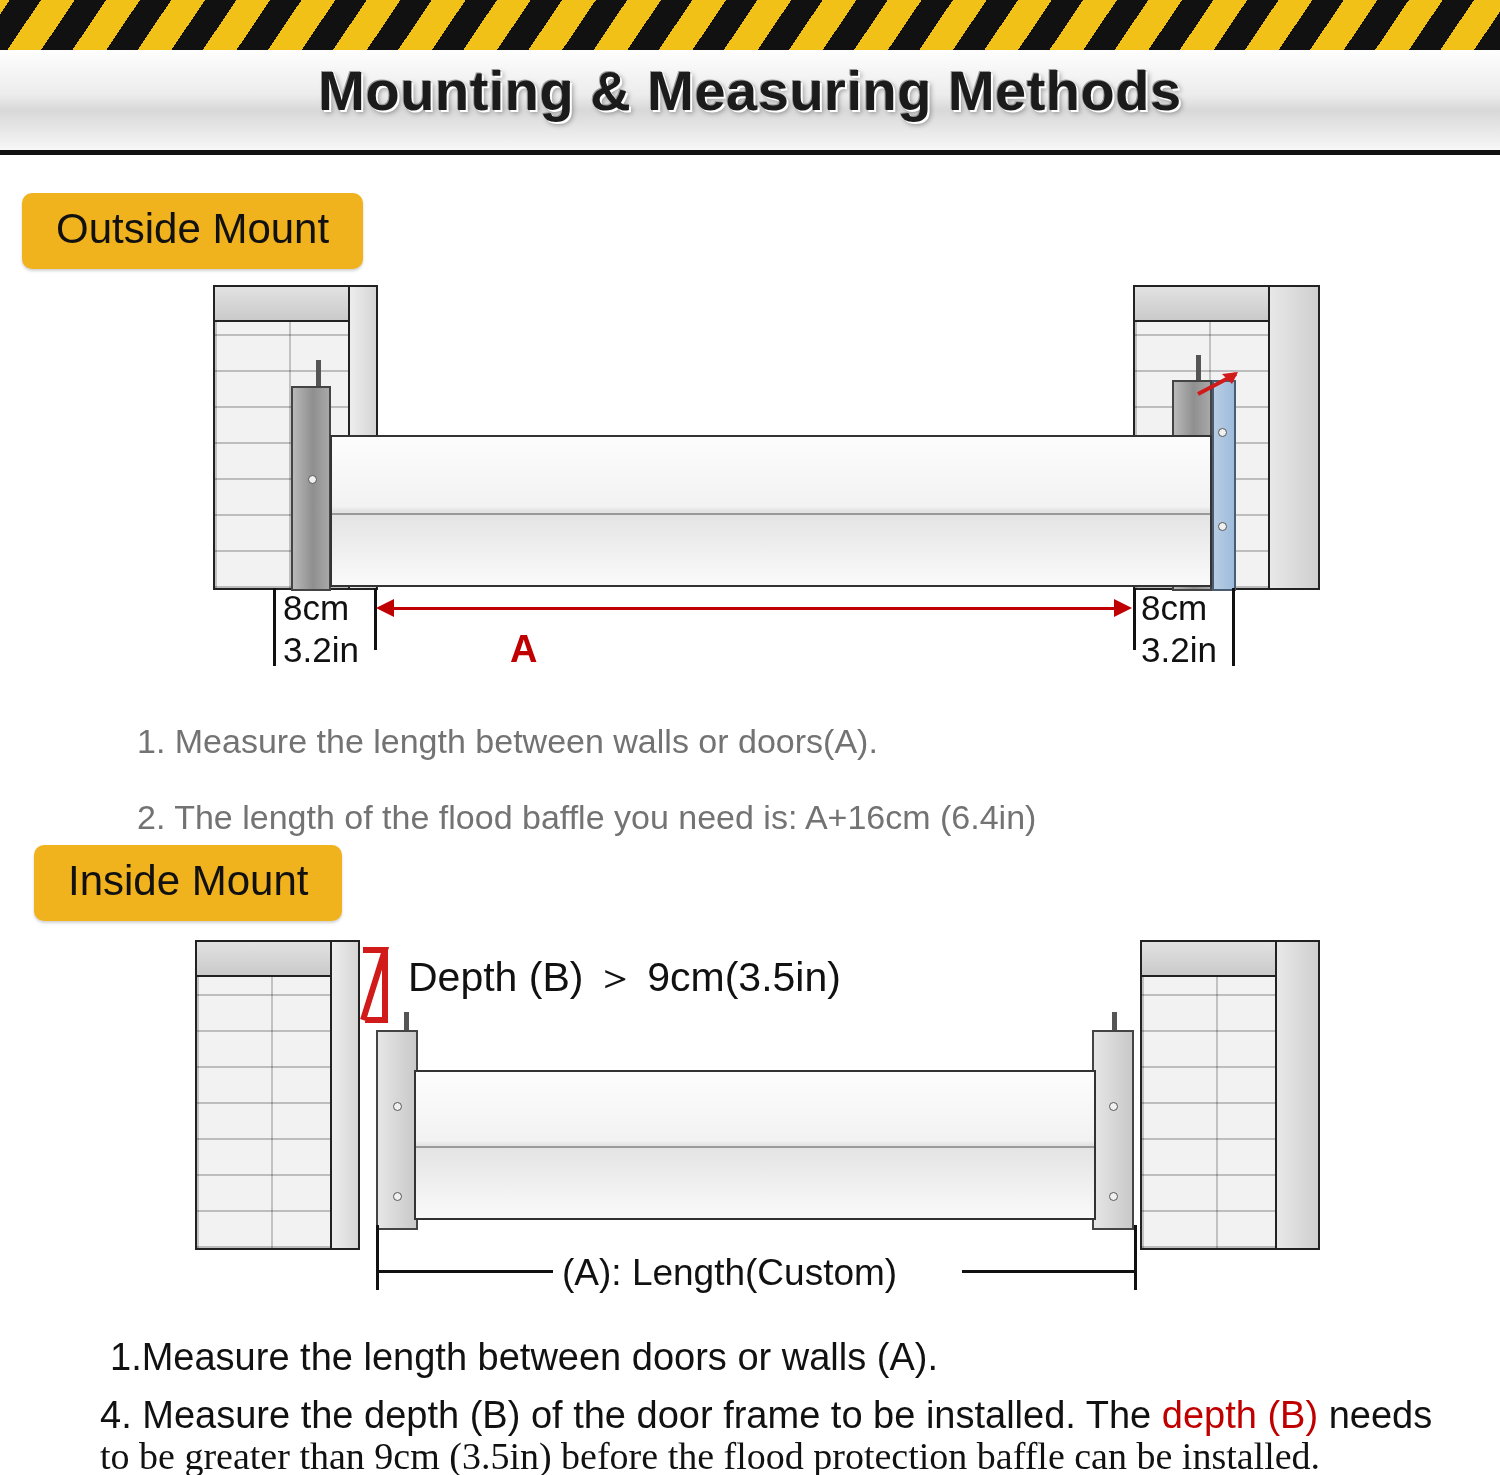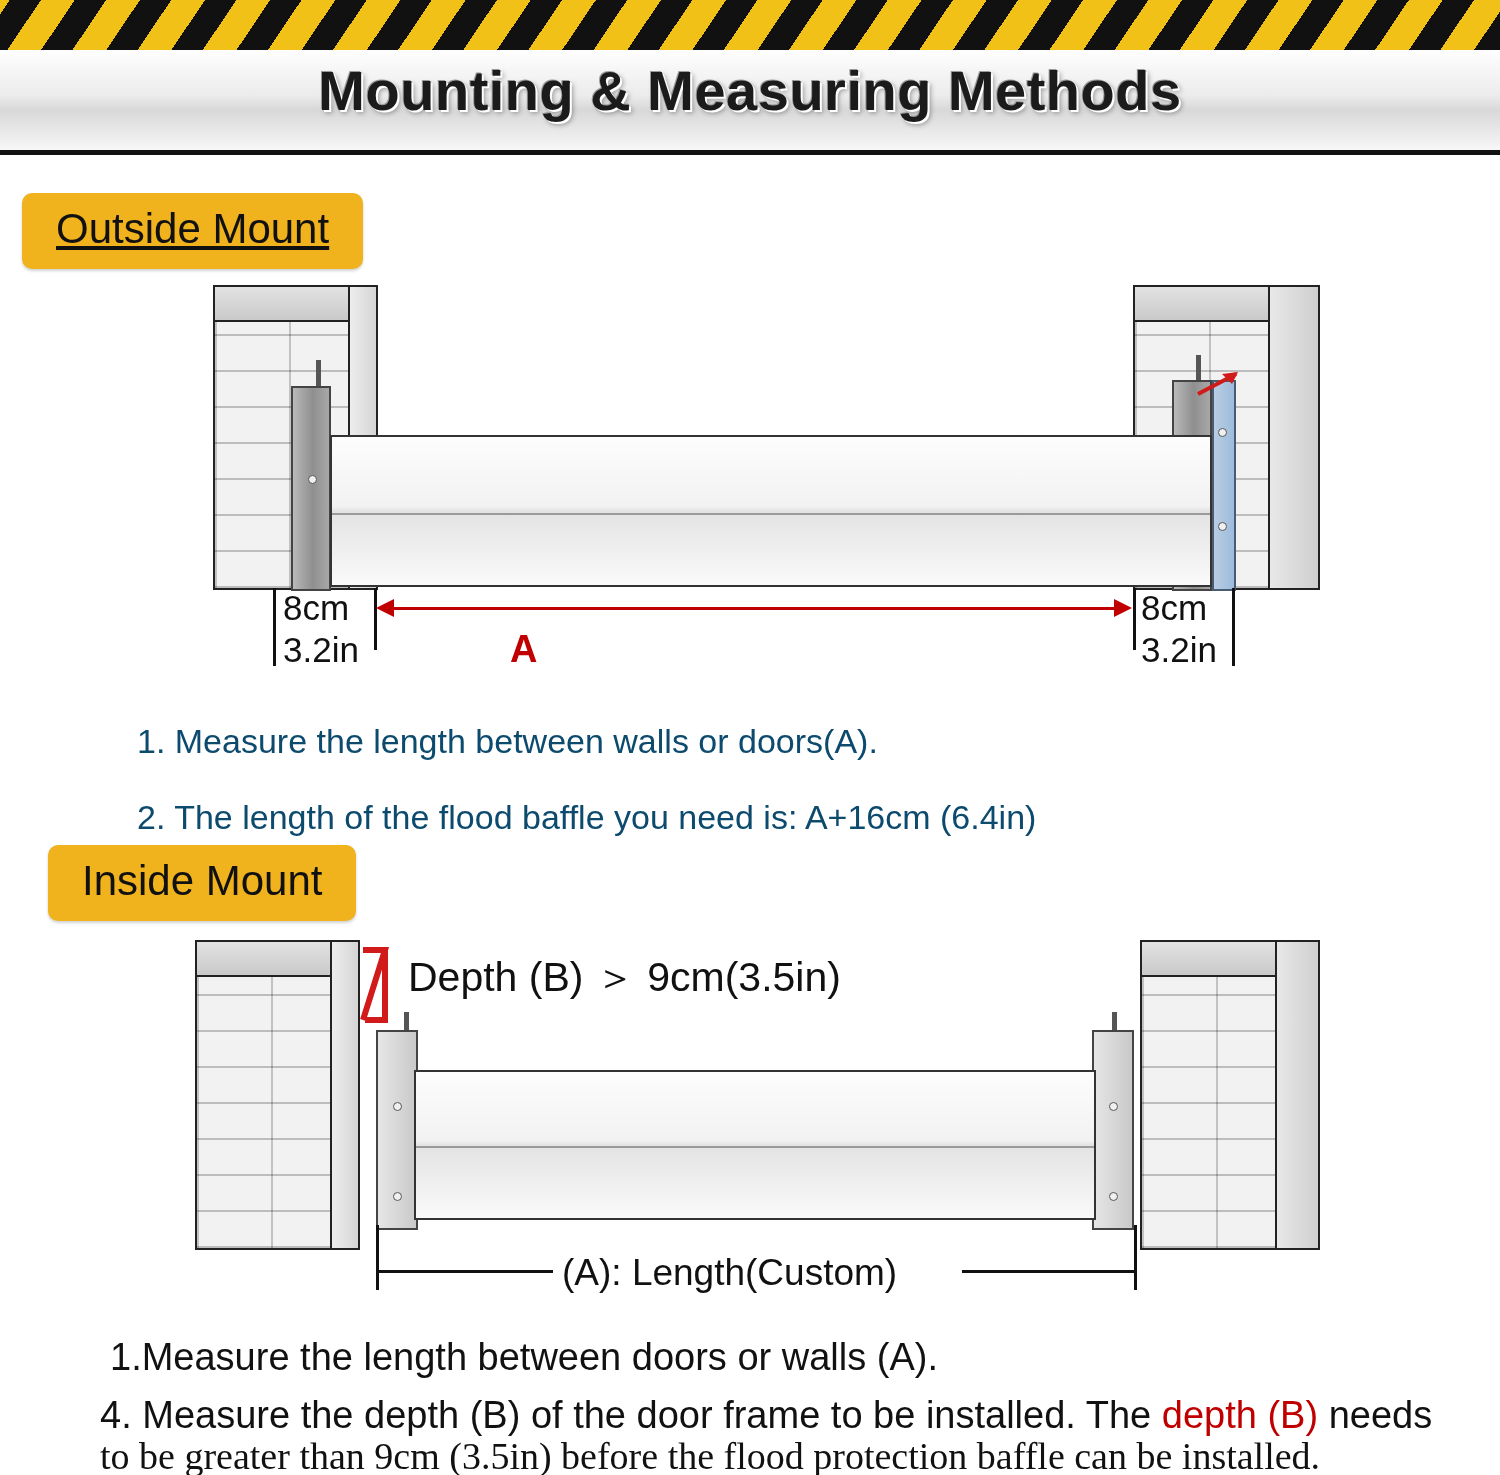--- a/index.html
+++ b/index.html
@@ -65,22 +65,22 @@
   .pill {
     position: absolute;
     background: #f0b21d;
     border-radius: 10px;
     color: #111;
     font-size: 42px;
     padding: 12px 34px 16px 34px;
     box-shadow: 0 2px 3px rgba(0,0,0,0.18);
     white-space: nowrap;
   }
-  #pill-outside { left: 22px; top: 193px; text-decoration: underline; }
-  #pill-inside  { left: 48px; top: 845px; }
+  #pill-outside { left: 22px; top: 193px; }
+  #pill-inside  { left: 34px; top: 845px; }
 
   
   .diagram { position: absolute; }
 
   .pillar {
     position: absolute;
     background:
       repeating-linear-gradient(
         0deg,
         rgba(0,0,0,0.22) 0px, rgba(0,0,0,0.22) 2px,
@@ -176,21 +176,21 @@
     position: absolute;
     font-size: 35px;
     color: #111;
     white-space: nowrap;
   }
   .label-red { color: #c00000; font-weight: bold; }
 
   .note {
     position: absolute;
     font-size: 34px;
-    color: #0c4a6e;
+    color: #737373;
     white-space: nowrap;
   }
   .note-red { color: #c00000; }
 
   .bottom-text {
     position: absolute;
     font-size: 38px;
     color: #111;
     white-space: nowrap;
   }

